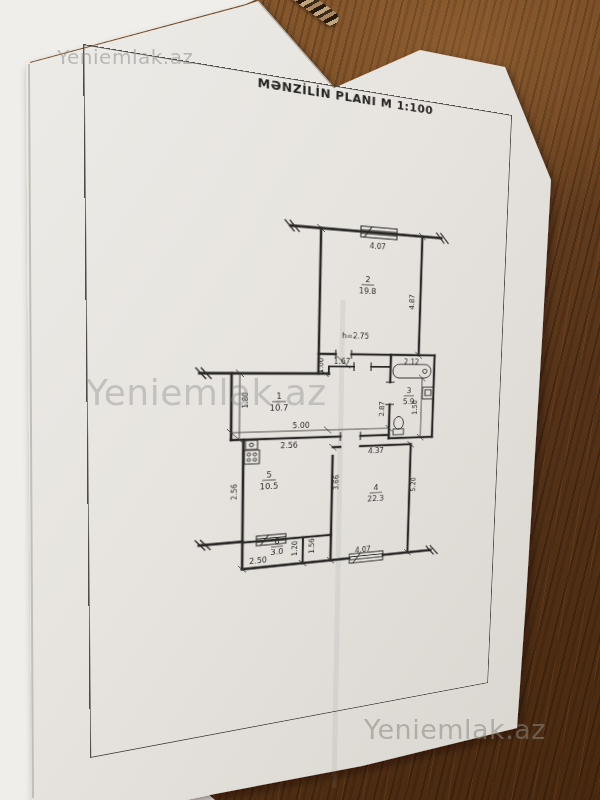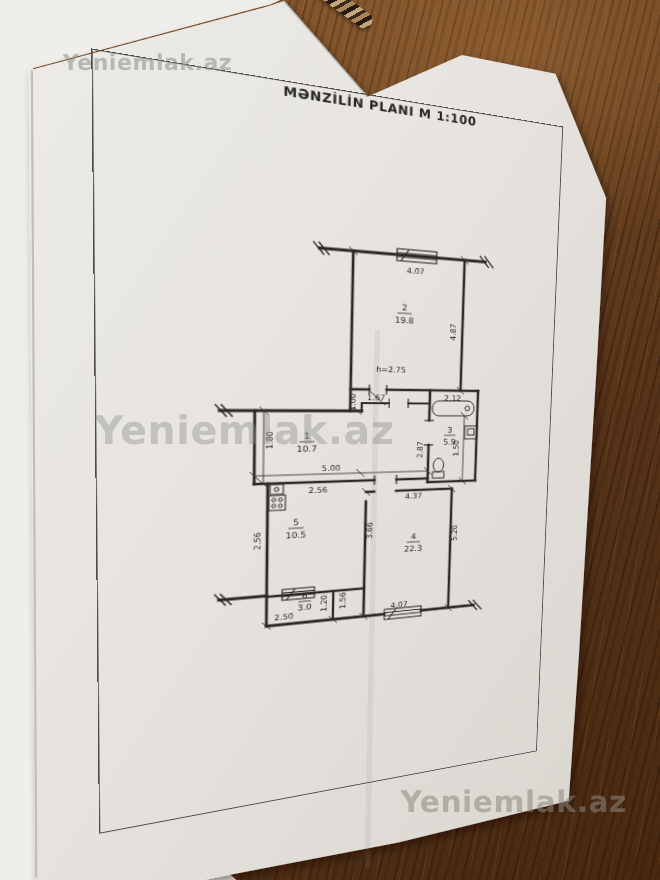--- a/index.html
+++ b/index.html
@@ -18,21 +18,21 @@
   #frame{
     left:0;top:0;width:430px;height:714px;box-sizing:border-box;
     border:1.1px solid #4f4c48;
     transform-origin:0 0;
     transform:matrix3d(1.3187,0.23722,0,0.000627, 0.021671,1.099942,0,0.00013185, 0,0,1,0, 83,44,0,1);
   }
   .title{
     position:absolute;left:150px;top:2px;width:180px;text-align:center;
     font-size:12px;font-weight:600;letter-spacing:.6px;color:#24221f;white-space:nowrap;
   }
-  .wm{position:absolute;color:#8f8f8f;font-weight:700;letter-spacing:.5px;white-space:nowrap;}
+  .wm{position:absolute;color:#8f8f8f;font-weight:400;letter-spacing:.5px;white-space:nowrap;}
   #wm-top{left:57px;top:45px;font-size:20px;opacity:.55;}
   #wm-mid{left:86px;top:372px;font-size:36px;opacity:.42;}
   #wm-bot{left:364px;top:714px;font-size:27px;opacity:.55;color:#8d877e;}
   .cord{
     position:absolute;left:272px;top:-6px;width:72px;height:15px;border-radius:8px;
     background:repeating-linear-gradient(115deg,#241a10 0 4px,#c3a57d 4px 8px,#3a2a1a 8px 11px,#a8855c 11px 15px);
     transform:rotate(36deg);box-shadow:1px 2px 3px rgba(0,0,0,.35);
   }
   svg text{fill:#2b2927;}
   .dim{font-size:8px;}

